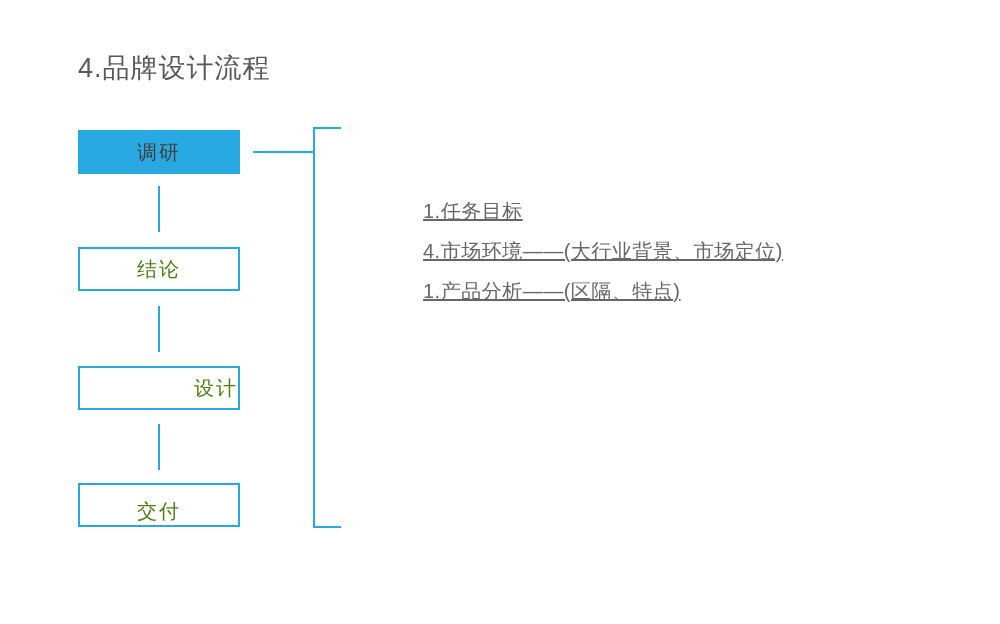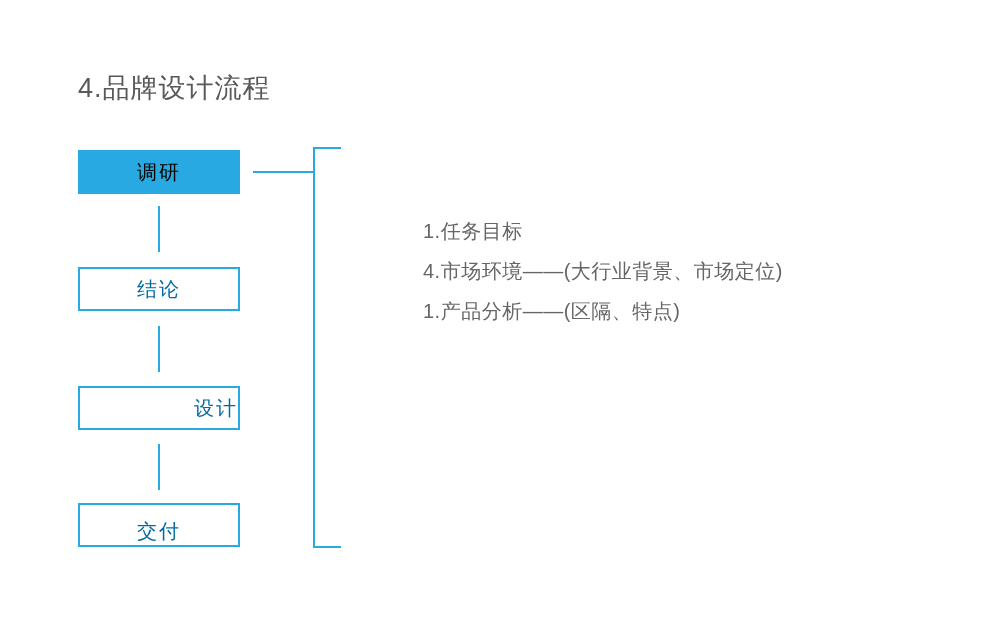--- a/index.html
+++ b/index.html
@@ -7,21 +7,20 @@
     padding: 0;
     background: #ffffff;
     font-family: "Liberation Sans", "DejaVu Sans", sans-serif;
   }
   .canvas {
     position: relative;
     width: 1000px;
     height: 548px;
     background: #ffffff;
     overflow: hidden;
-    margin-top: 20px;
   }
   .slide-title {
     position: absolute;
     left: 78px;
     top: 50px;
     font-size: 27px;
     font-weight: 300;
     letter-spacing: 1px;
     color: #595959;
   }
@@ -33,26 +32,26 @@
     box-sizing: border-box;
     display: flex;
     align-items: center;
     justify-content: center;
     font-size: 20px;
     font-weight: 300;
     letter-spacing: 2px;
   }
   .flow-box.active {
     background: #29a9e1;
-    color: #000000;
+    color: #404040;
   }
   .flow-box.outlined {
     background: #ffffff;
     border: 2px solid #29a9e1;
-    color: #0369a1;
+    color: #4d7c0f;
   }
   .box-1 { top: 130px; }
   .box-2 { top: 247px; }
   .box-3 { top: 366px; justify-content: flex-end; }
   .box-4 { top: 483px; align-items: flex-end; }
   .v-connector {
     position: absolute;
     left: 158px;
     width: 2px;
     background: #29a9e1;
@@ -85,20 +84,21 @@
     top: 191px;
     color: #666666;
     font-size: 20px;
     font-weight: 300;
   }
   .detail-item {
     height: 40px;
     line-height: 40px;
     white-space: nowrap;
     letter-spacing: 0.5px;
+    text-decoration: underline;
   }
 </style>
 </head>
 <body>
 
 <div class="canvas">
 
   <div class="slide-title">4.品牌设计流程</div>
 
   <div class="flow-box active box-1">

